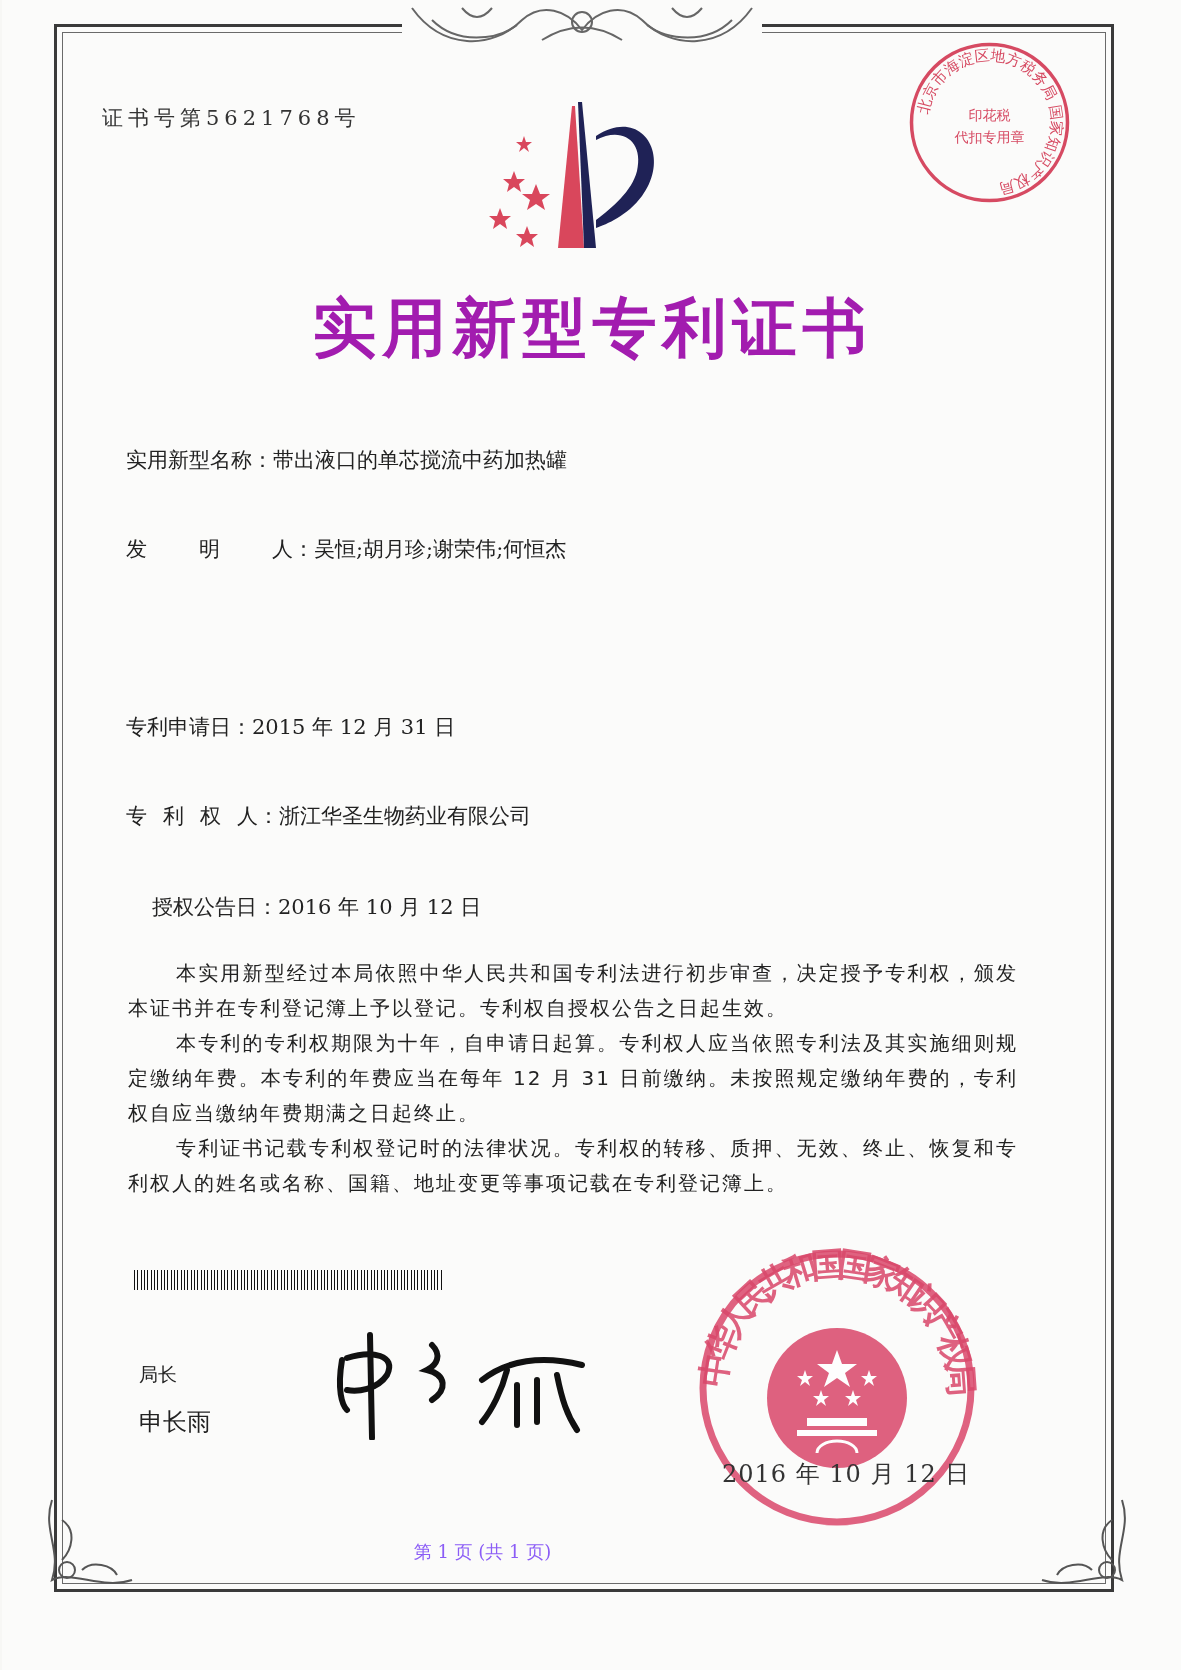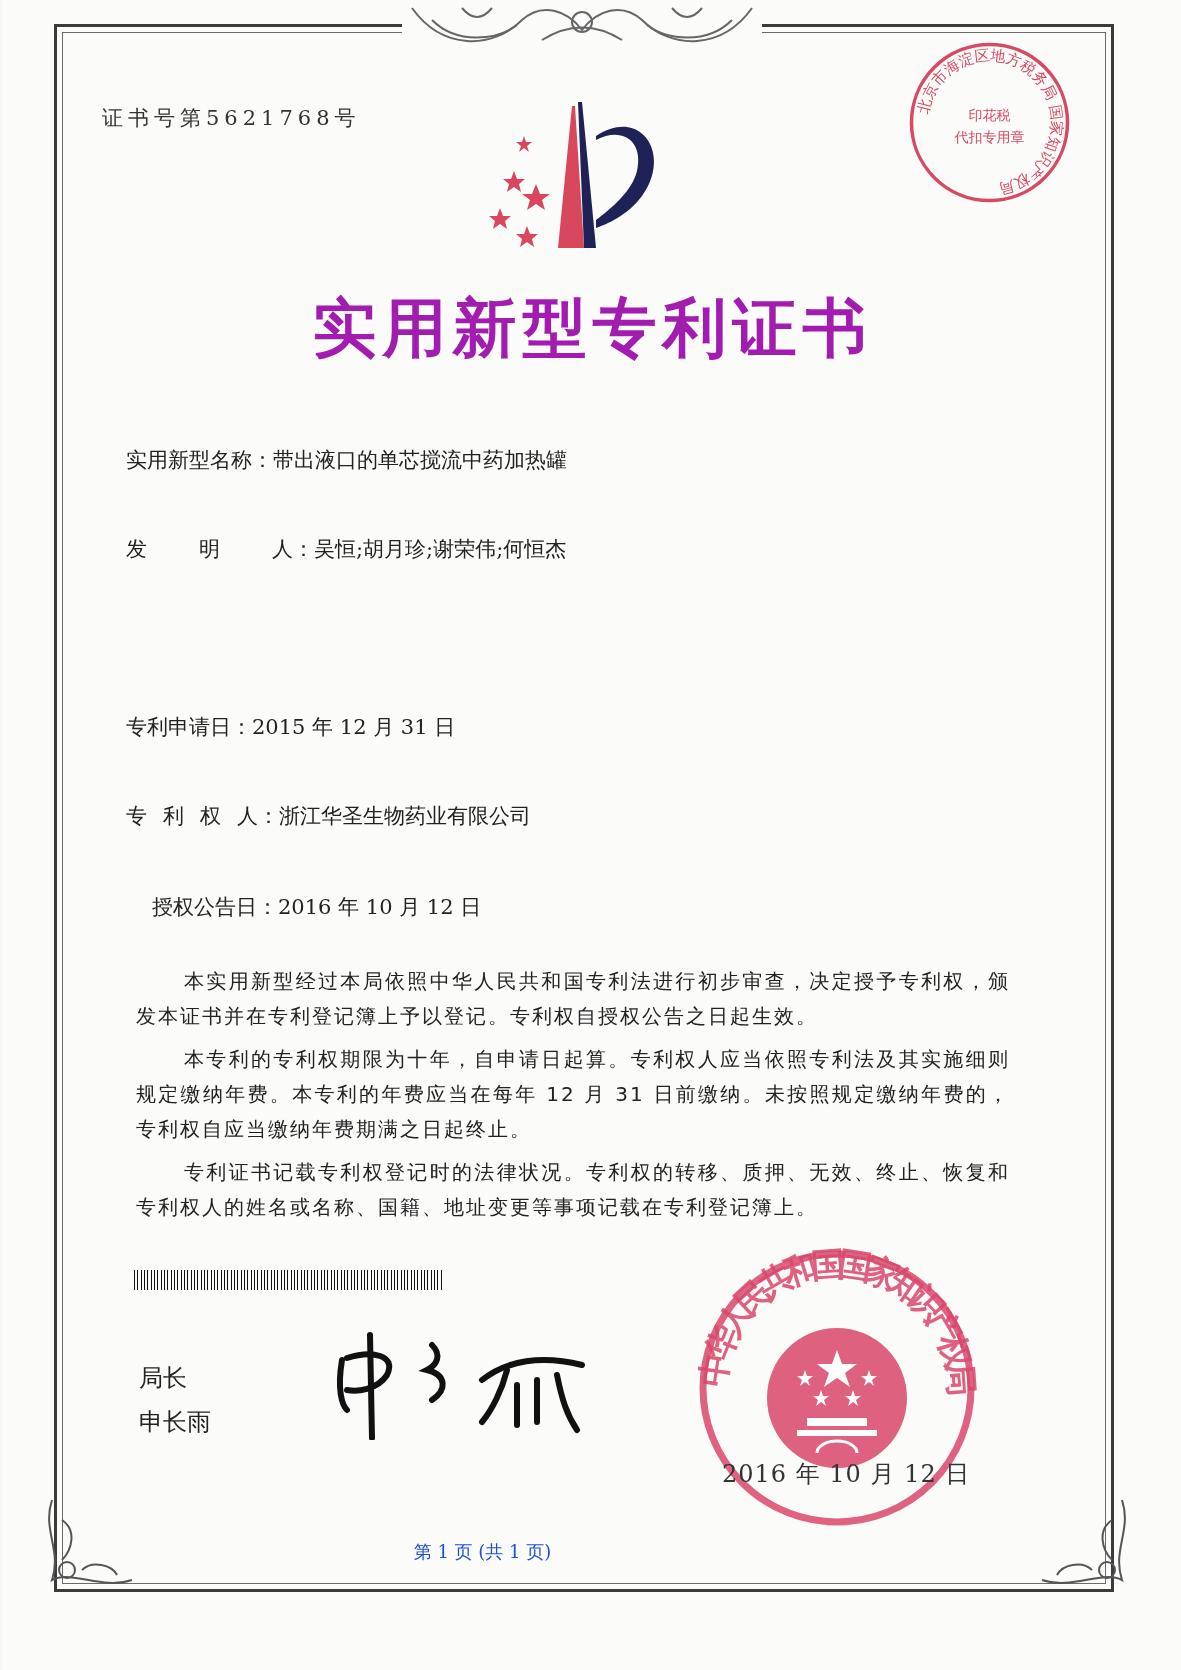--- a/index.html
+++ b/index.html
@@ -47,35 +47,35 @@
   .f3 { top: 624px; }
   .f4 { top: 713px; }
   .f5 { top: 802px; }
   .f6 { top: 893px; margin-left: 26px; }
 
   .body-text {
     position: absolute; left: 126px; top: 956px; width: 890px;
     font-size: 20px; line-height: 35px; color: #222; letter-spacing: 2px;
     font-family: "DejaVu Sans", "Liberation Sans", sans-serif;
   }
-  .body-text p { margin: 8px; text-indent: 2.4em; text-align: justify; }
+  .body-text p { margin: 0; text-indent: 2.4em; text-align: justify; }
 
   .barcode { position: absolute; left: 132px; top: 1270px; width: 310px; height: 20px; }
 
-  .director-title { position: absolute; left: 137px; top: 1362px; font-size: 24px; font-family: Liberation Mono, monospace; }
+  .director-title { position: absolute; left: 137px; top: 1362px; font-size: 19px; font-family: Liberation Mono, monospace; }
   .director-name { position: absolute; left: 137px; top: 1406px; font-size: 24px; font-family: Liberation Sans, sans-serif; }
   .signature { position: absolute; left: 330px; top: 1330px; width: 260px; height: 110px; }
 
   .seal { position: absolute; left: 695px; top: 1248px; width: 280px; height: 280px; }
   .seal-date {
     position: absolute; left: 720px; top: 1458px; font-size: 24px; color: #333; letter-spacing: 1px;
   }
 
   .page-no {
-    position: absolute; left: 0; width: 961px; top: 1540px; text-align: center; font-size: 18px; color: #1d4ed8;
+    position: absolute; left: 0; width: 961px; top: 1540px; text-align: center; font-size: 18px; color: #8b5cf6;
   }
 </style>
 </head>
 <body>
 
 <div class="page">
 
   <div class="frame-outer"></div>
   <div class="frame-inner"></div>
 

